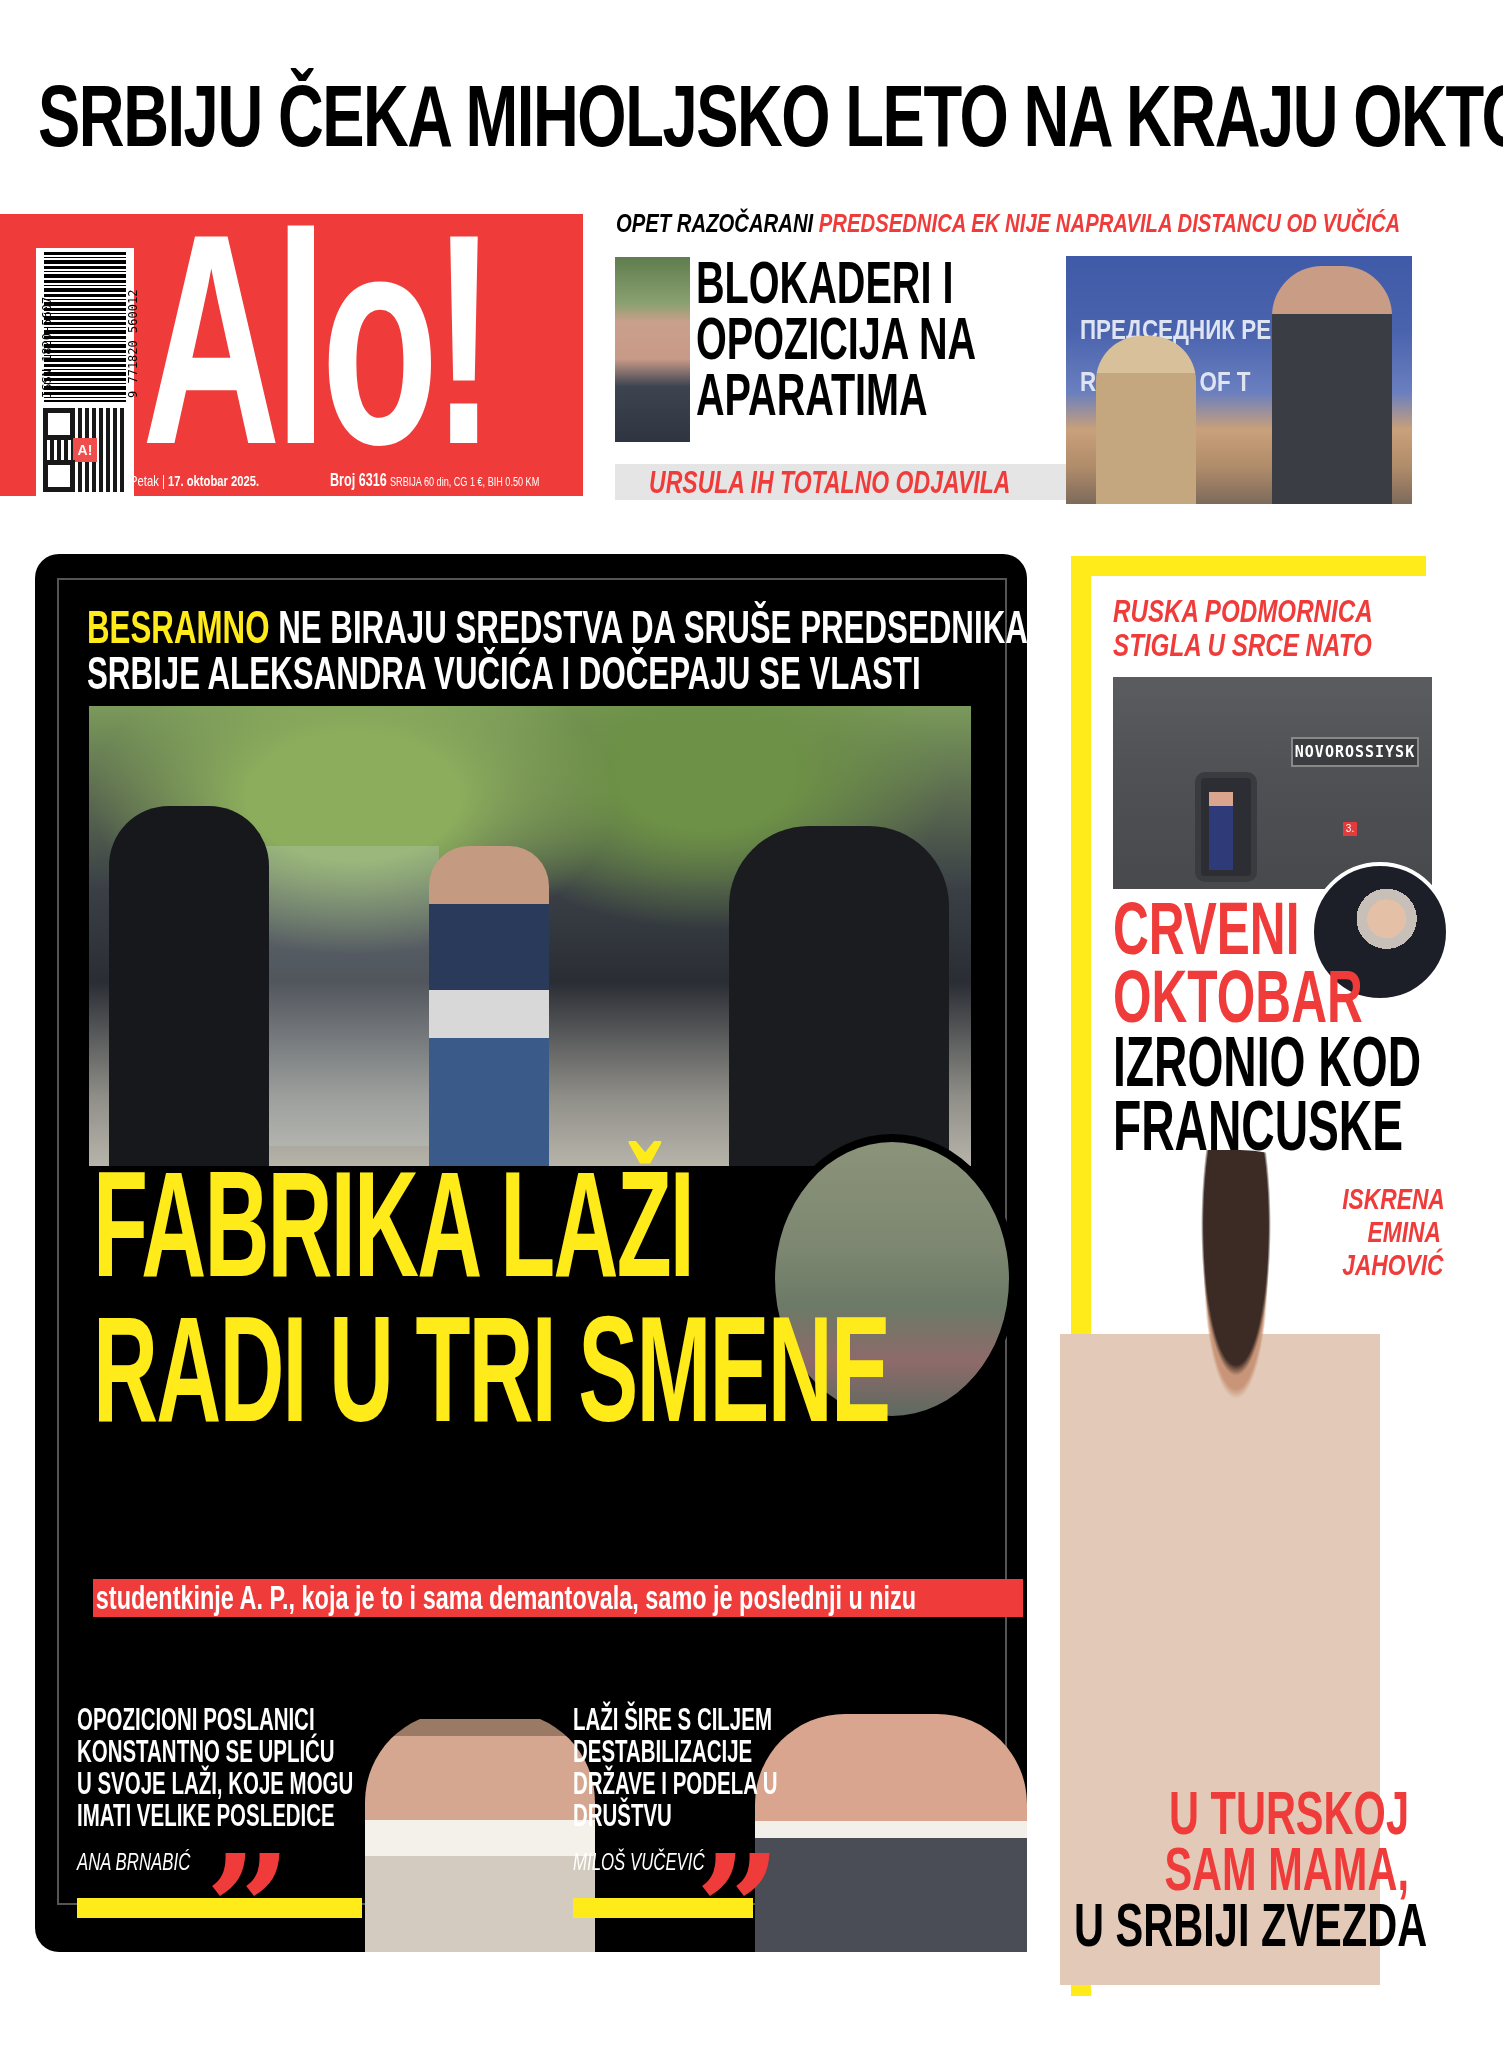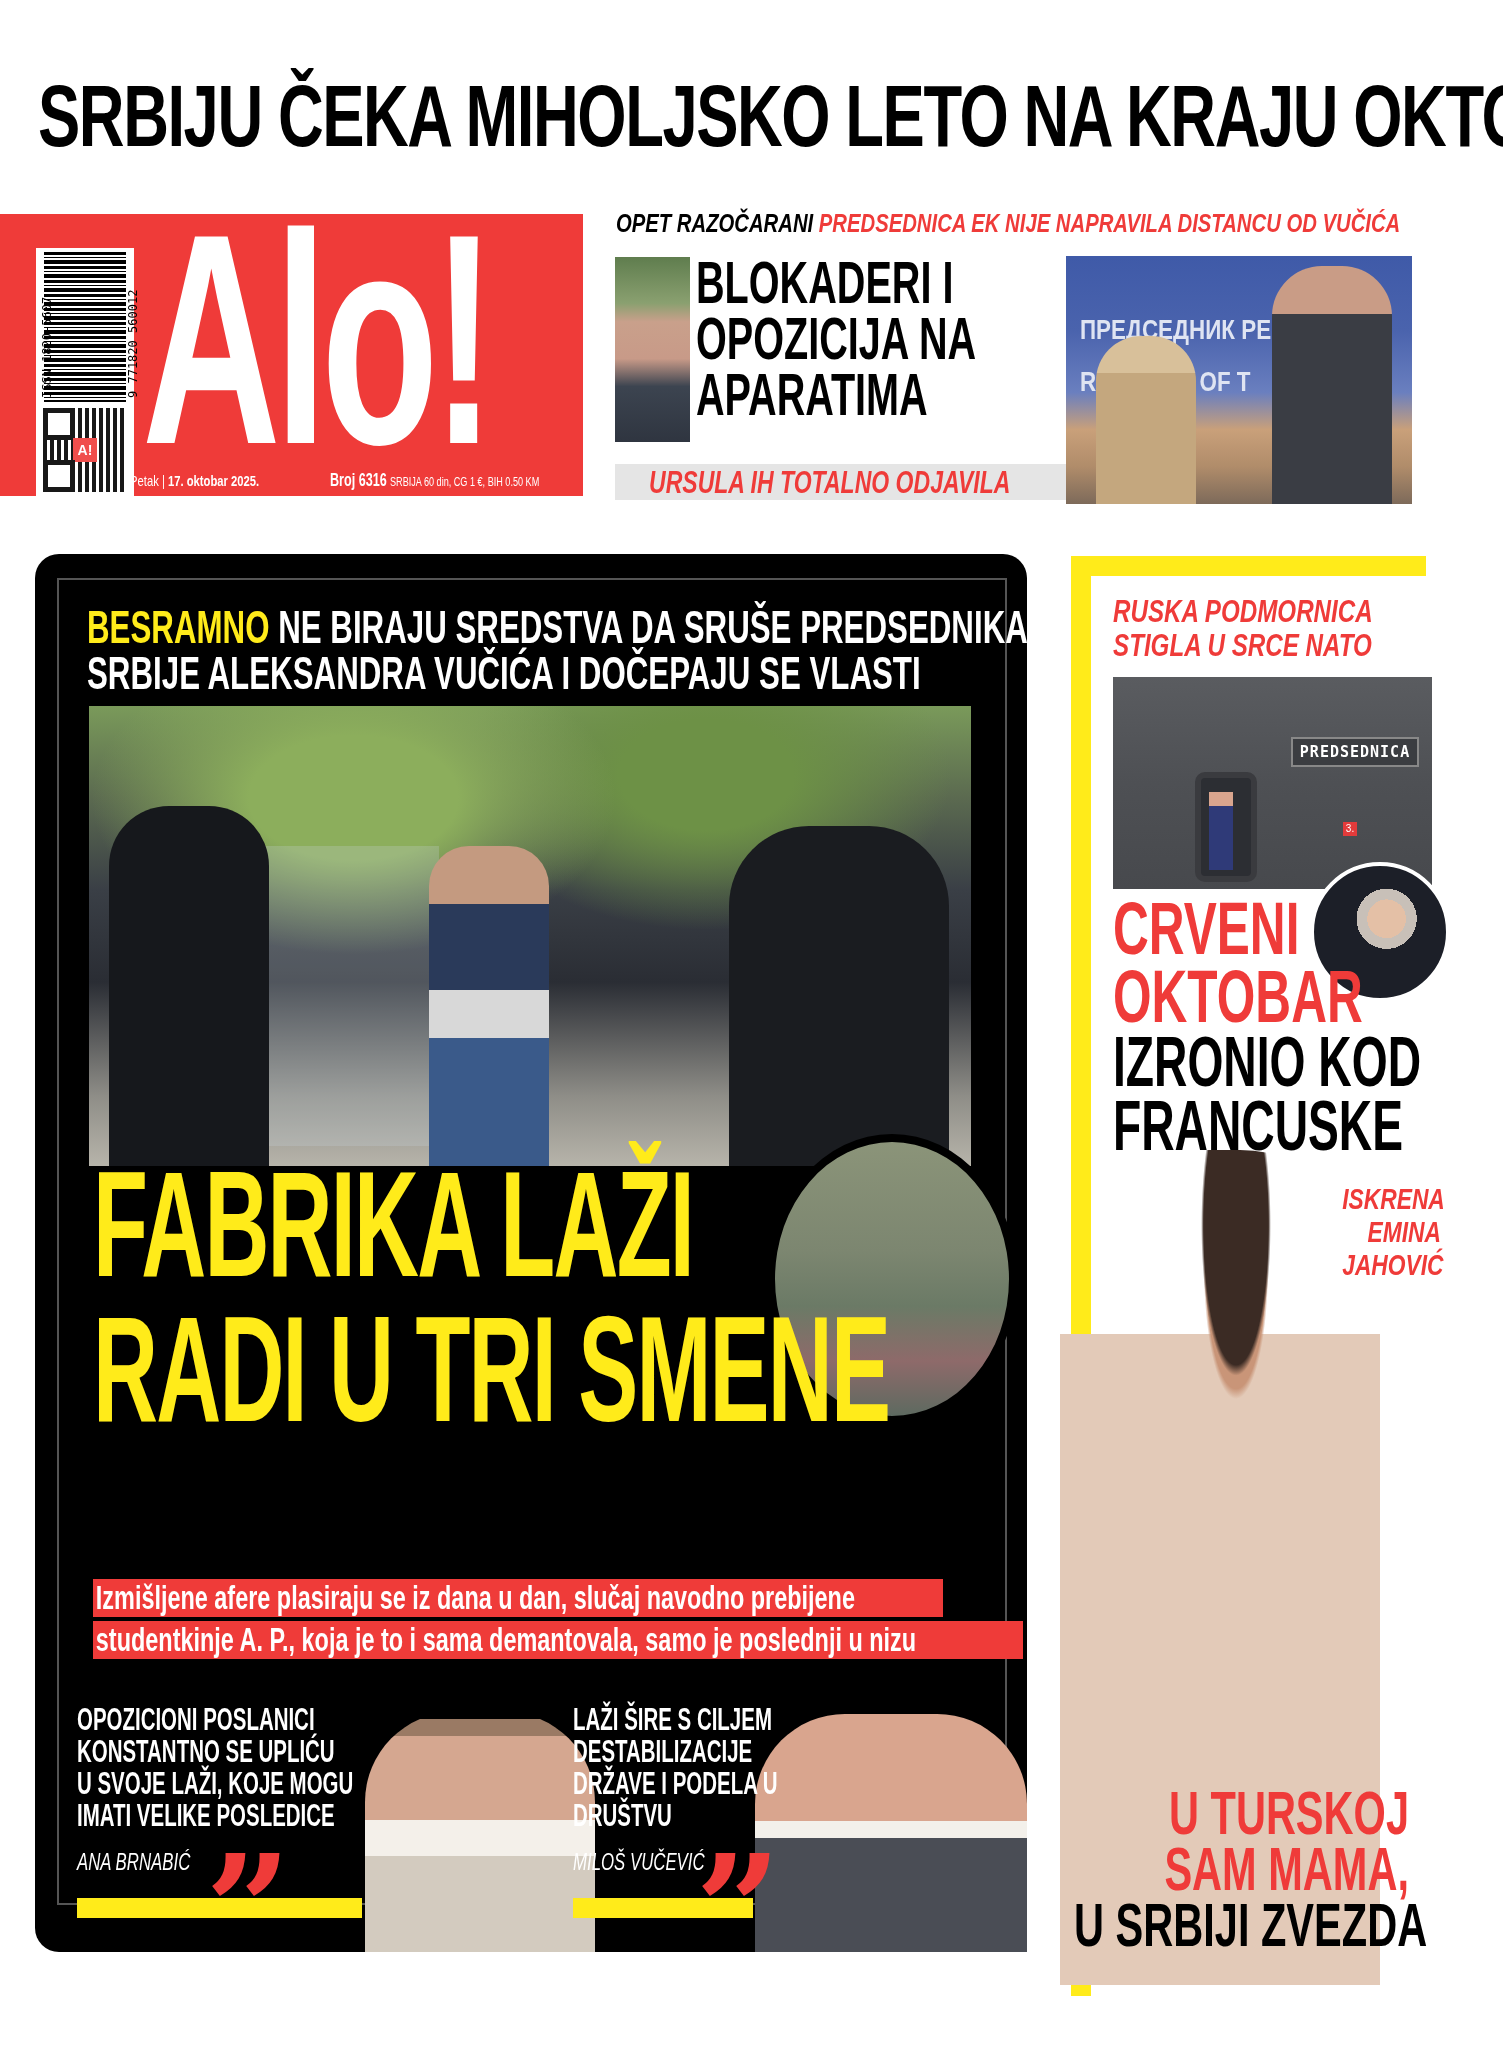--- a/index.html
+++ b/index.html
@@ -285,21 +285,20 @@
     <div class="p1"></div>
     <div class="p2"></div>
     <div class="p3"></div>
   </div>
   <div class="inset-circle"></div>
   <div class="main-headline">
     <div>FABRIKA LAŽI</div>
     <div>RADI U TRI SMENE</div>
   </div>
   <div class="main-deck">
-    <div class="deck-line l1"><span>Izmišljene afere plasiraju se iz dana u dan, slučaj navodno prebijene</span></div>
     <div class="deck-line l2"><span>studentkinje A. P., koja je to i sama demantovala, samo je poslednji u nizu</span></div>
   </div>
 
   <div class="photo-ana"></div>
   <div class="quote-text" style="left:42px;top:1150px;">
     <div>OPOZICIONI POSLANICI</div>
     <div>KONSTANTNO SE UPLIĆU</div>
     <div>U SVOJE LAŽI, KOJE MOGU</div>
     <div>IMATI VELIKE POSLEDICE</div>
   </div>
@@ -320,21 +319,21 @@
 </div>
 
 <div class="right-frame-top"></div>
 <div class="right-frame-left"></div>
 
 <div class="sub-kicker">
   <div>RUSKA PODMORNICA</div>
   <div>STIGLA U SRCE NATO</div>
 </div>
 <div class="sub-photo">
-  <div class="plate">PREDSEDNICA</div>
+  <div class="plate">NOVOROSSIYSK</div>
   <div class="hatch">
       <div class="sailor"></div>
     </div>
   <div class="num3">3.</div>
 </div>
 <div class="connery-circle"></div>
 <div class="crveni">
   <div>CRVENI</div>
   <div>OKTOBAR</div>
 </div>

